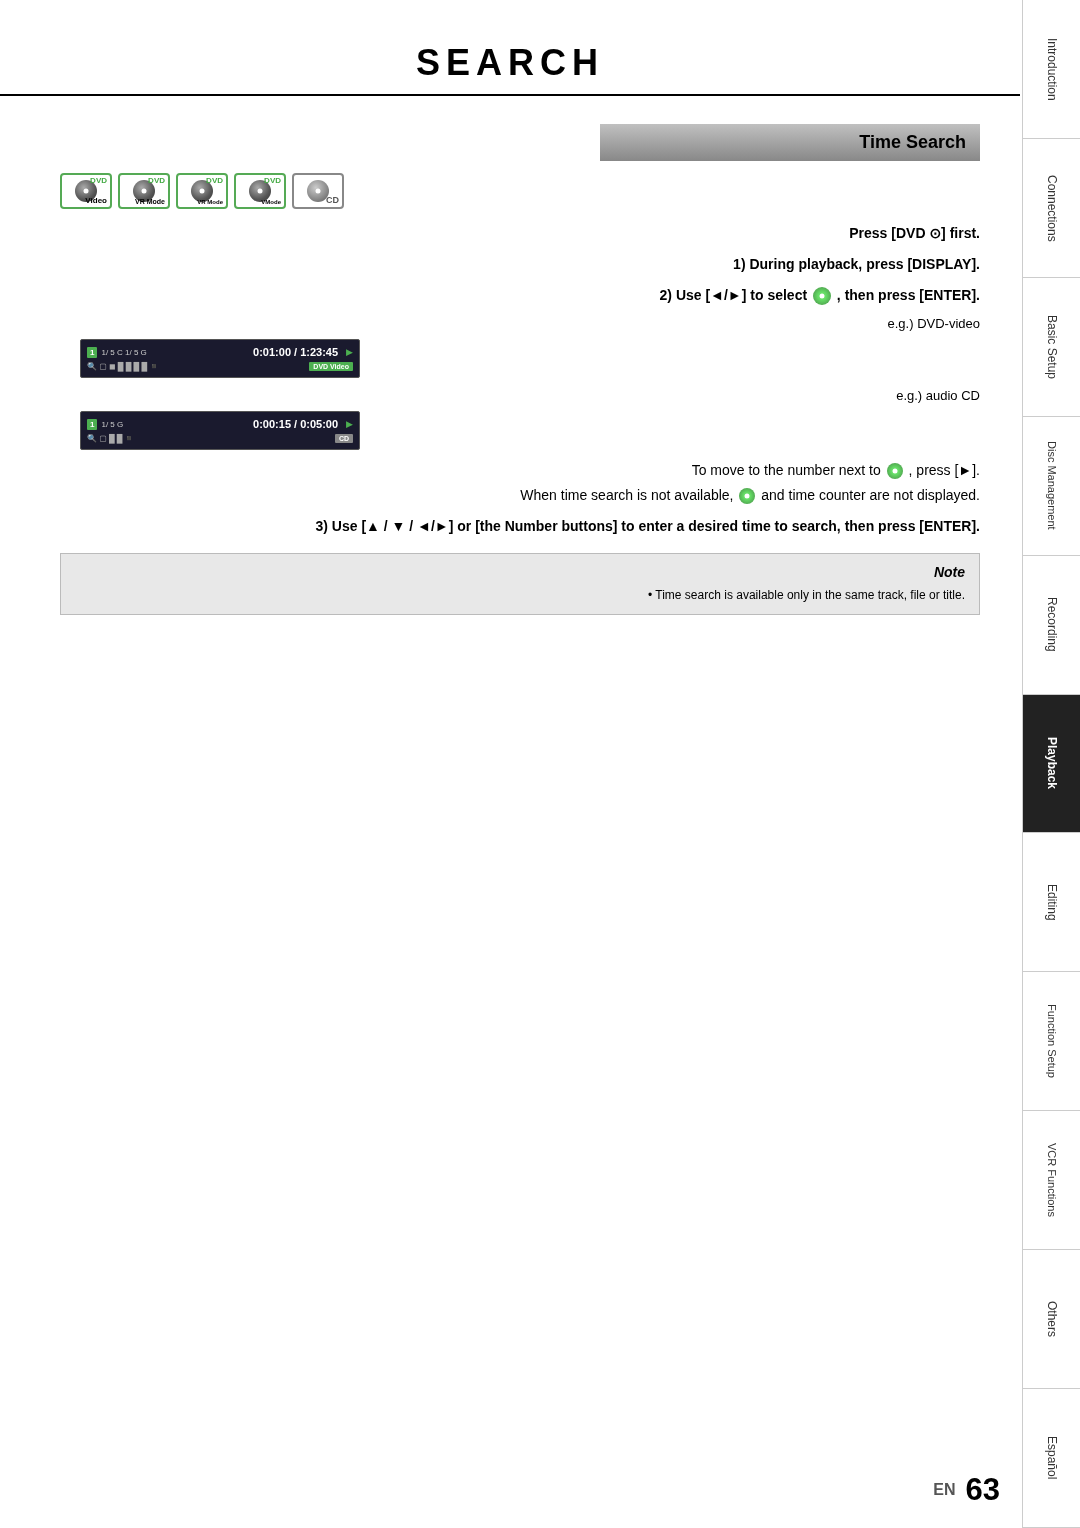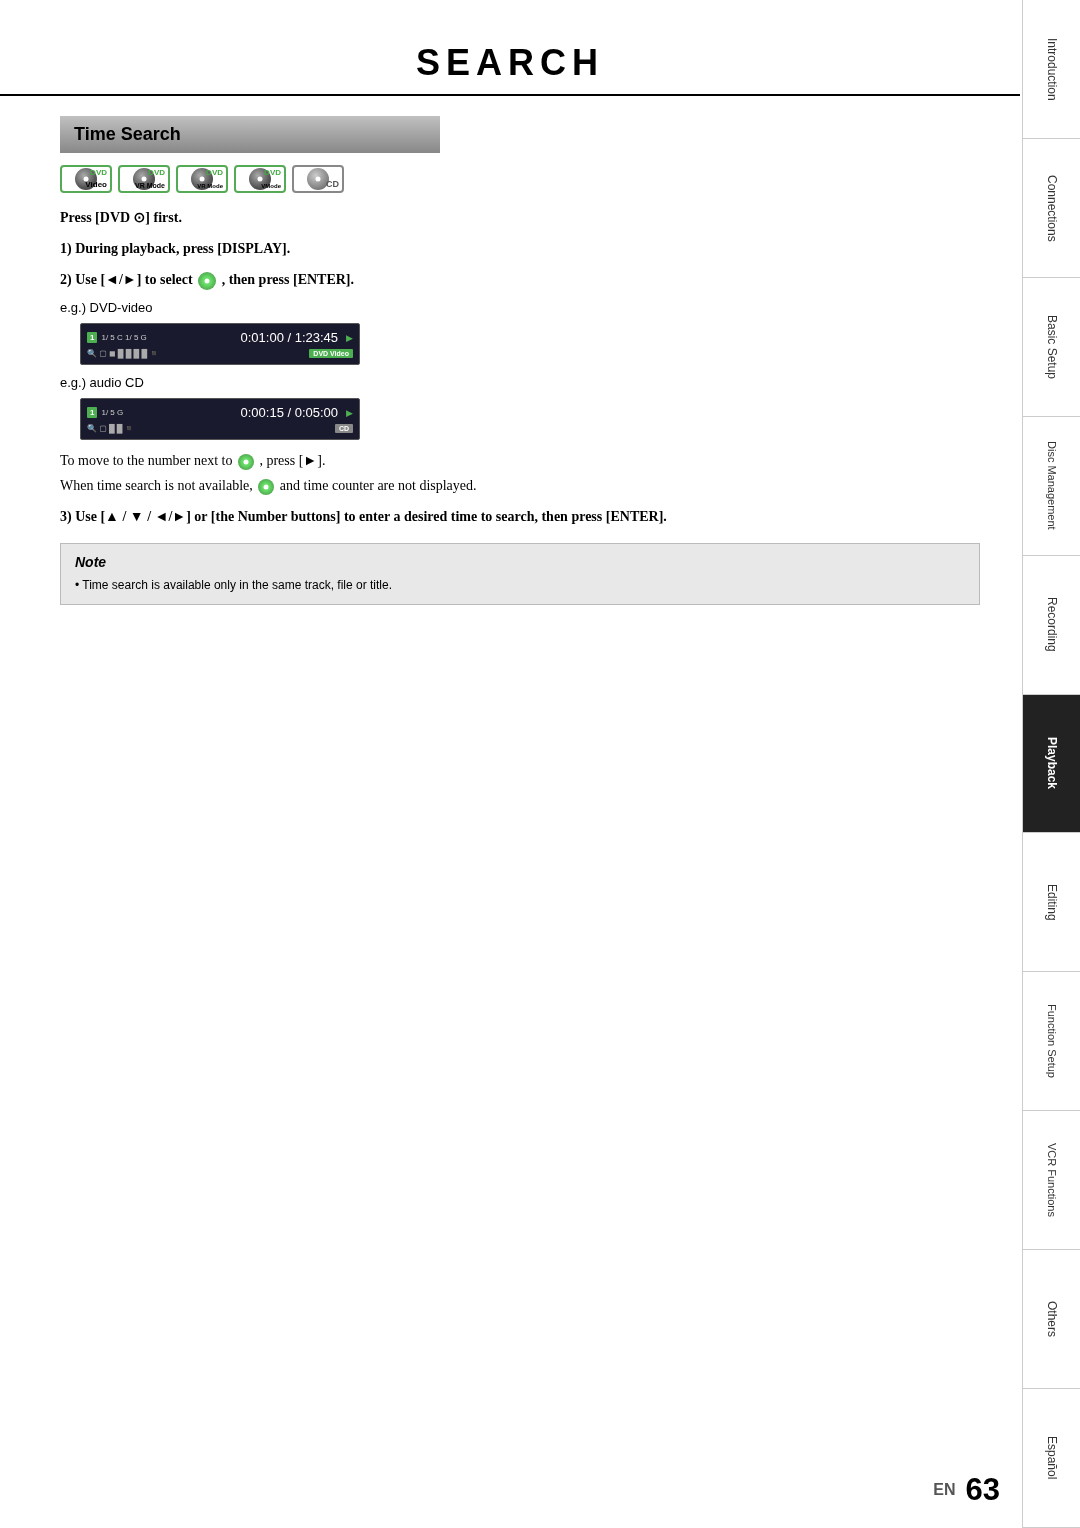--- a/index.html
+++ b/index.html
@@ -25,21 +25,22 @@
     .page-title {
       font-size: 36px;
       font-weight: bold;
       letter-spacing: 6px;
       text-transform: uppercase;
     }
 
     
     .main-content {
       margin-right: 60px;
-      padding: 20px 40px 40px 60px;
+      padding: 28px 40px 40px 60px;
+      text-align: right;
     }
 
     
     .section-header {
       background: linear-gradient(to bottom, #c0c0c0, #888);
       padding: 8px 14px;
       margin-bottom: 12px;
       display: inline-block;
       min-width: 380px;
     }
@@ -54,21 +55,21 @@
       display: flex;
       align-items: center;
       gap: 6px;
       margin-bottom: 14px;
     }
     .disc-icon {
       display: flex;
       align-items: center;
       justify-content: center;
       width: 52px;
-      height: 28px;
+      height: 36px;
       border: 2px solid #5a5;
       border-radius: 4px;
       background: #fff;
       position: relative;
     }
     .disc-icon .disc-circle {
       width: 22px;
       height: 22px;
       border-radius: 50%;
       background: radial-gradient(circle at 40% 35%, #aaa 0%, #555 60%, #333 100%);
@@ -105,21 +106,20 @@
       border-color: #888;
     }
 
     
     .instruction-block {
       margin-bottom: 10px;
     }
     .instruction-line {
       margin-bottom: 4px;
       line-height: 1.5;
-      font-family: Liberation Serif, serif;
     }
     .bold { font-weight: bold; }
 
     
     .screen-mockup {
       background: #1a1a2e;
       border: 1px solid #555;
       padding: 4px 6px;
       margin: 8px 0 8px 20px;
       width: 280px;
@@ -139,22 +139,22 @@
       font-weight: bold;
       padding: 1px 3px;
       border-radius: 1px;
     }
     .screen-text {
       color: #ccc;
       font-size: 8px;
     }
     .screen-time {
       color: #fff;
-      font-size: 13px;
-      font-weight: normal;
+      font-size: 11px;
+      font-weight: bold;
       margin-left: auto;
     }
     .screen-row2 {
       display: flex;
       align-items: center;
       gap: 3px;
       padding: 2px 0;
     }
     .screen-icon-btn {
       color: #aaa;

